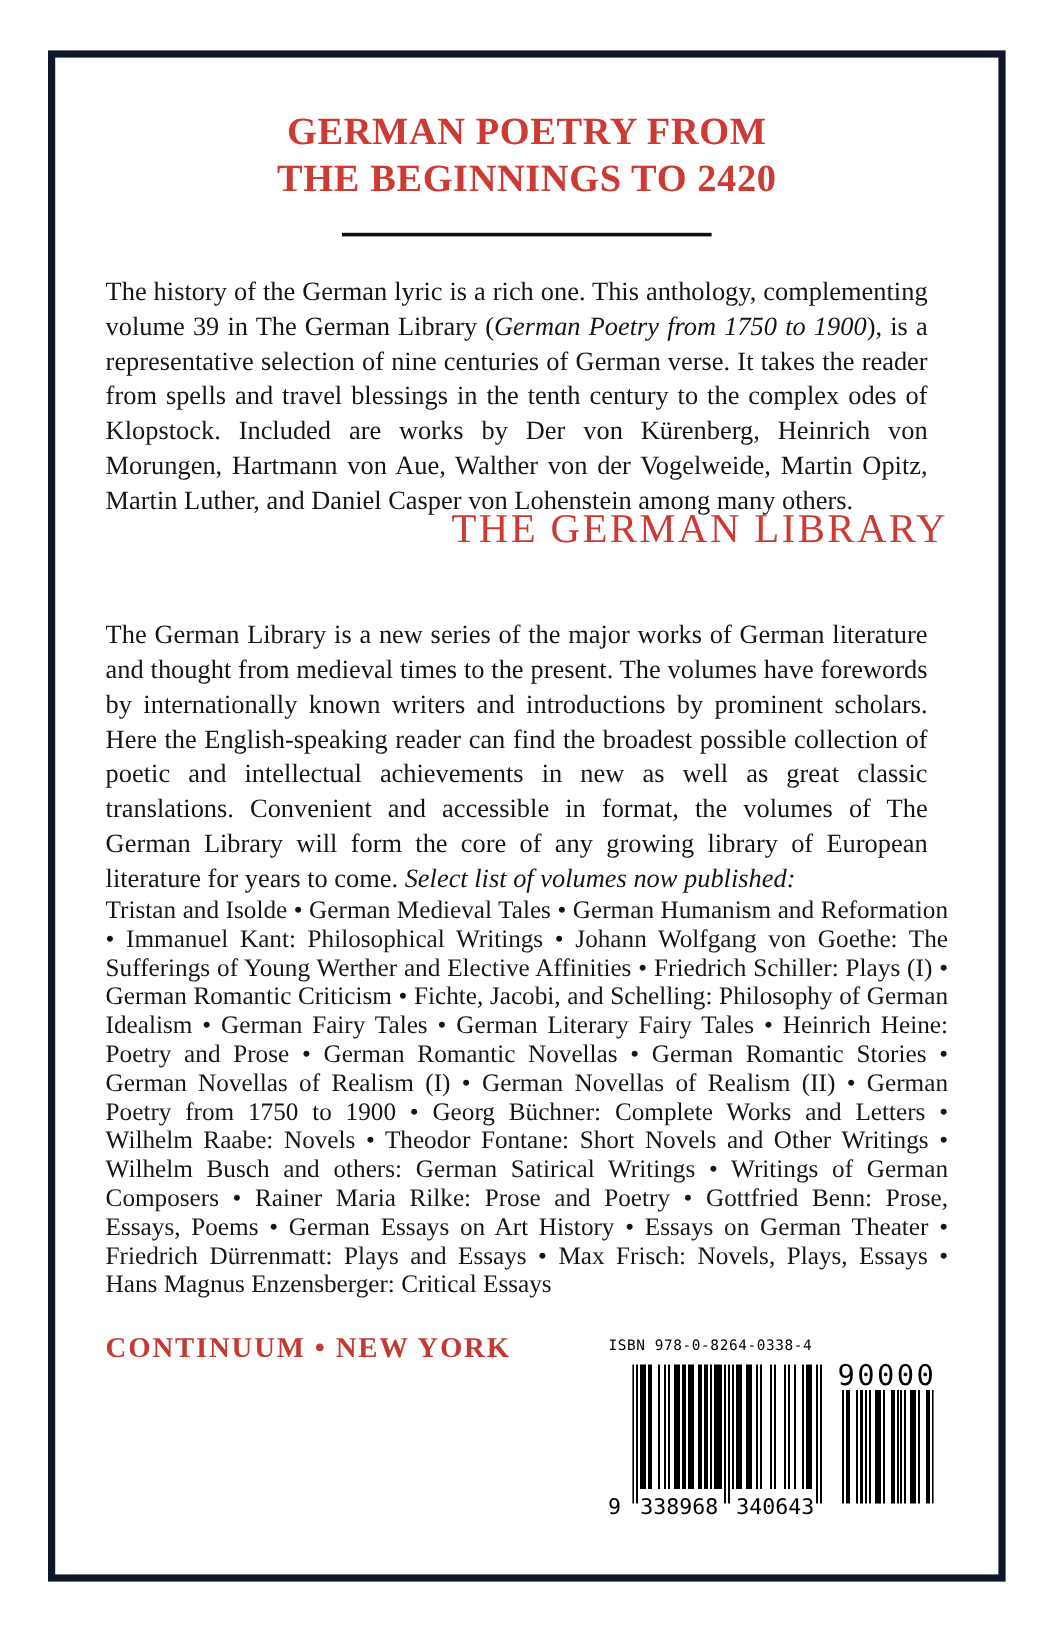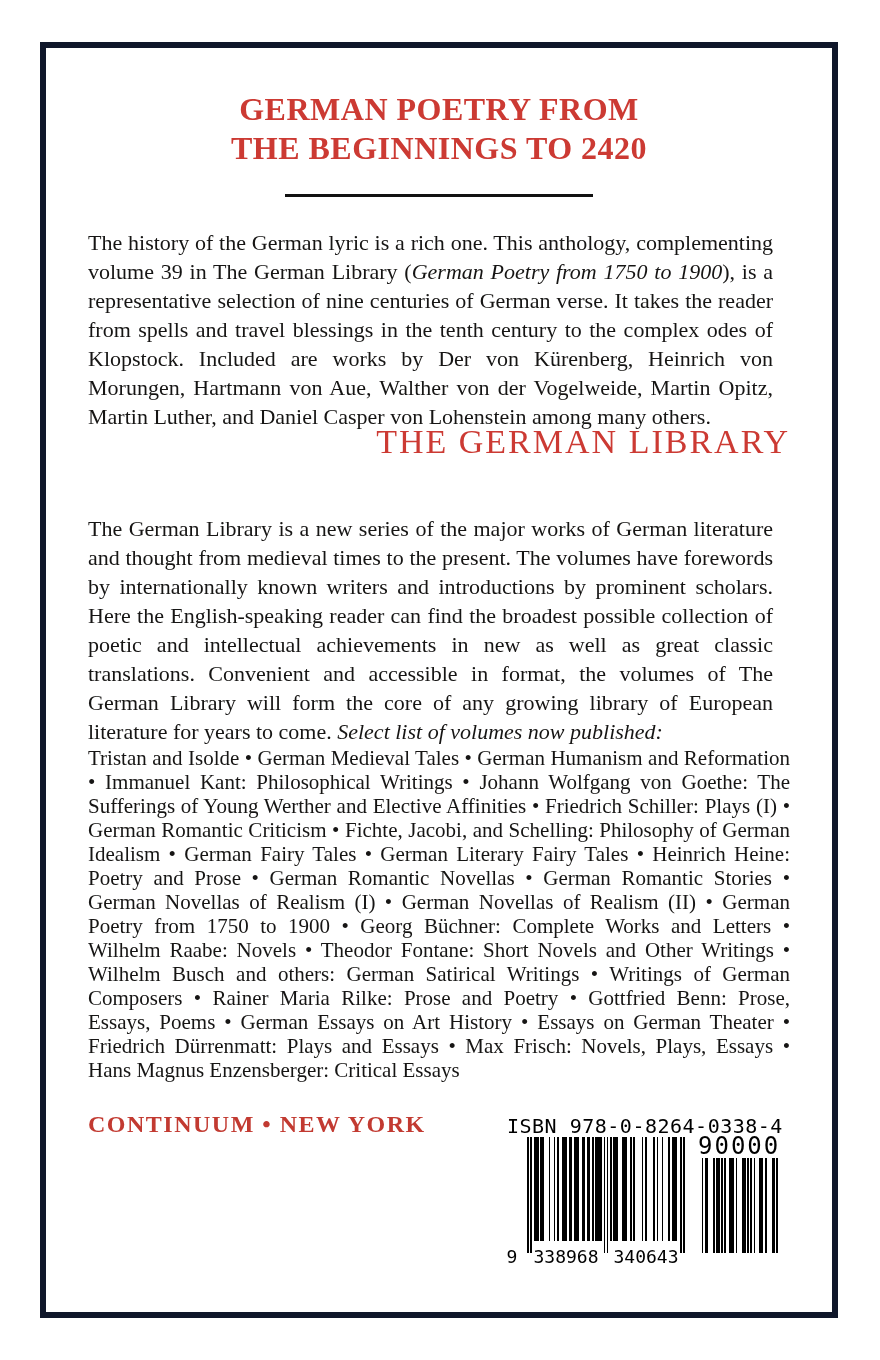--- a/index.html
+++ b/index.html
@@ -84,21 +84,21 @@
 
   
   .barcode-area{
     top:1066px; left:455px;
     width:300px; height:200px;
     font-family:"DejaVu Sans Mono","Liberation Mono",monospace;
     color:#000;
   }
   .isbn-label{
     left:6px; top:0;
-    font-size:20px;
+    font-size:12px;
     letter-spacing:0.5px;
     white-space:nowrap;
   }
   .ean13{ left:26px; top:23px; width:158px; height:116px; }
   .ean5 { left:199px; top:44px; width:78px; height:95px; }
   .barcode-bars rect{ fill:#000; }
   .addon-code{
     left:197px; top:18px; width:82px;
     text-align:center;
     font-size:24px;

